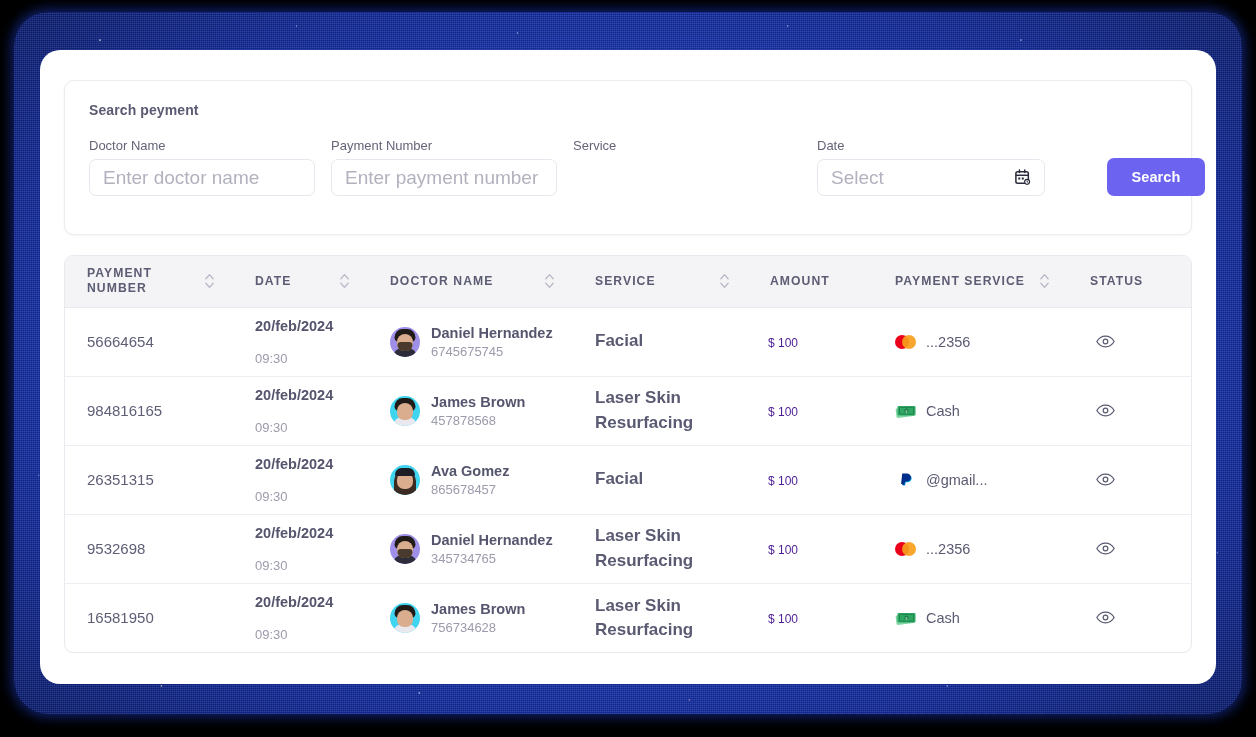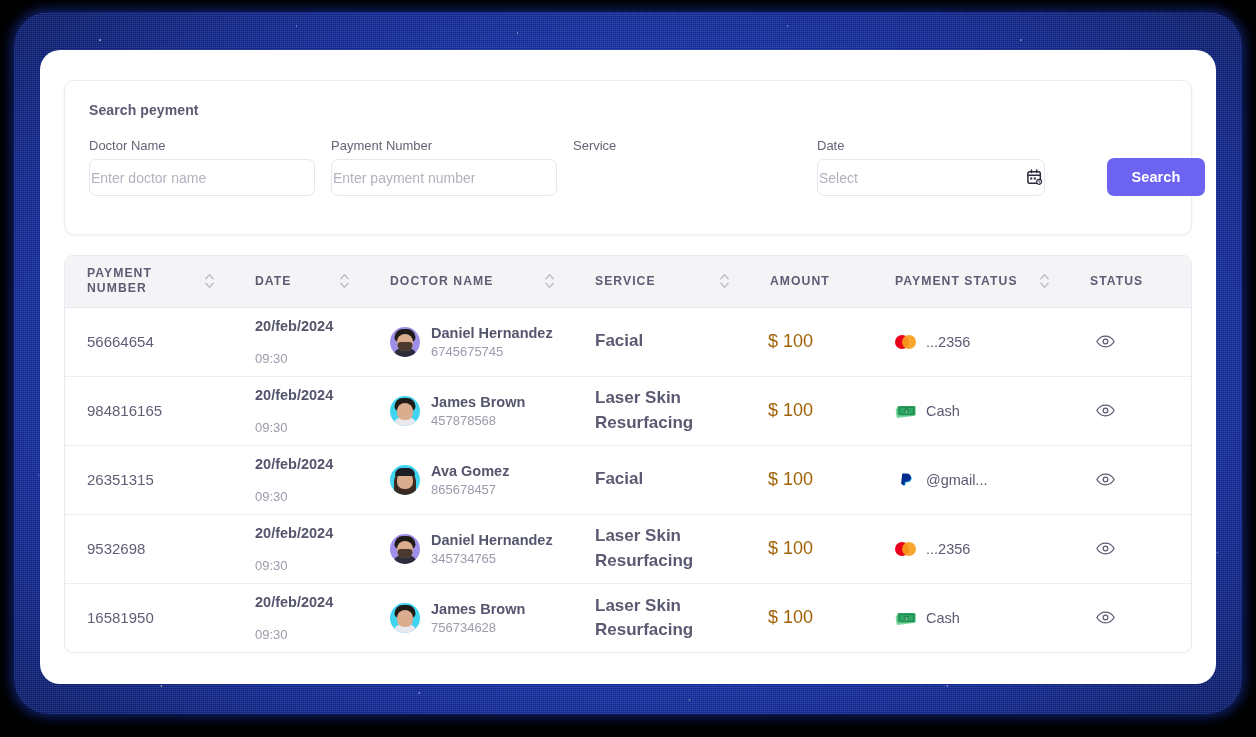--- a/index.html
+++ b/index.html
@@ -85,23 +85,23 @@
     color: #646478;
     display: block;
     margin-bottom: 6px;
     font-weight: normal;
   }
   .field-input {
     height: 37px;
     border: 1px solid #e6e6ee;
     border-radius: 7px;
     background: #fff;
-    font-size: 14px;
+    font-size: 19px;
     color: #b2b2bf;
-    padding: 0 1px;
+    padding: 0 13px;
     font-family: "Liberation Sans", sans-serif;
     display: flex;
     align-items: center;
     width: 100%;
   }
   .field-input::placeholder { color: #b2b2bf; }
   .field-input.select, .field-input.date {
     justify-content: space-between;
     cursor: pointer;
   }
@@ -235,21 +235,21 @@
     transform: translateX(-50%);
     width: 22px; height: 24px;
     border-radius: 10px 10px 3px 3px;
     background: #3a2a22;
   }
 
   .doc-name { font-size: 14.5px; font-weight: bold; color: #55556e; line-height: 1.3; }
   .doc-id   { font-size: 13px; color: #9b9bac; margin-top: 1px; }
 
   .serv-txt { font-size: 17px; font-weight: bold; color: #5a5a72; line-height: 1.42; }
-  .amt-txt  { font-size: 18px; color: #a16207; }
+  .amt-txt  { font-size: 12px; color: #4c1d95; }
 
   .stat-wrap { display: flex; align-items: center; gap: 9px; }
   .stat-txt  { font-size: 14.5px; color: #5a5a72; }
   .pay-ico { width: 22px; height: 16px; flex: 0 0 auto; position: relative; }
 
   
   .mc-l, .mc-r {
     position: absolute; top: 1px;
     width: 14px; height: 14px; border-radius: 50%;
   }
@@ -369,21 +369,21 @@
           </th>
 
           <th>
             <div class="th-inner no-sort">
               <span class="th-label">AMOUNT</span>
             </div>
           </th>
 
           <th>
             <div class="th-inner">
-              <span class="th-label">PAYMENT STATUS</span>
+              <span class="th-label">PAYMENT SERVICE</span>
               <svg class="sort-ico" viewBox="0 0 12 22">
                 <path d="M2 8.5 L6 4 L10 8.5" fill="none" stroke="currentColor" stroke-width="1.5" stroke-linecap="round" stroke-linejoin="round"></path>
                 <path d="M2 13.5 L6 18 L10 13.5" fill="none" stroke="currentColor" stroke-width="1.5" stroke-linecap="round" stroke-linejoin="round"></path>
               </svg>
             </div>
           </th>
 
           <th>
             <div class="th-inner no-sort">
               <span class="th-label">STATUS</span>

